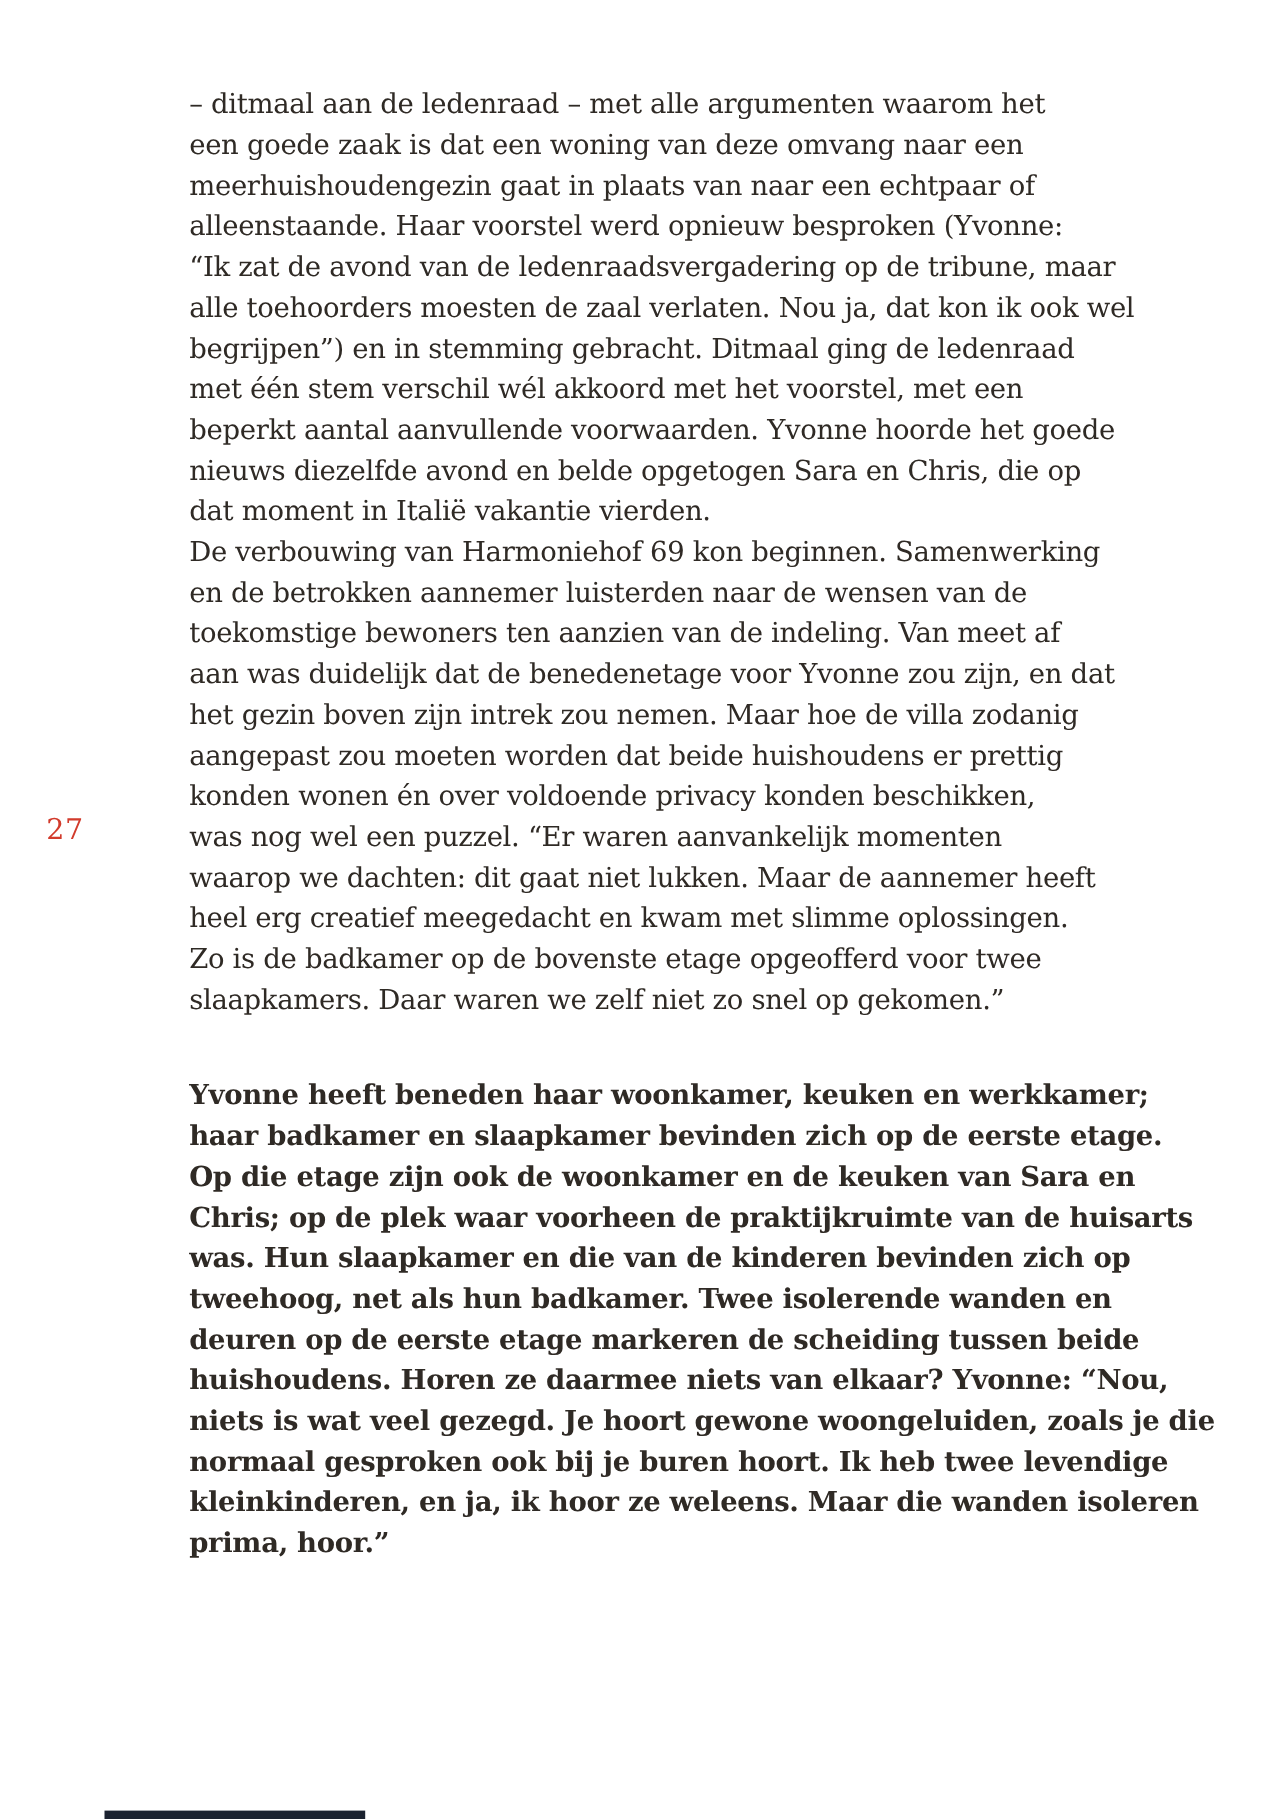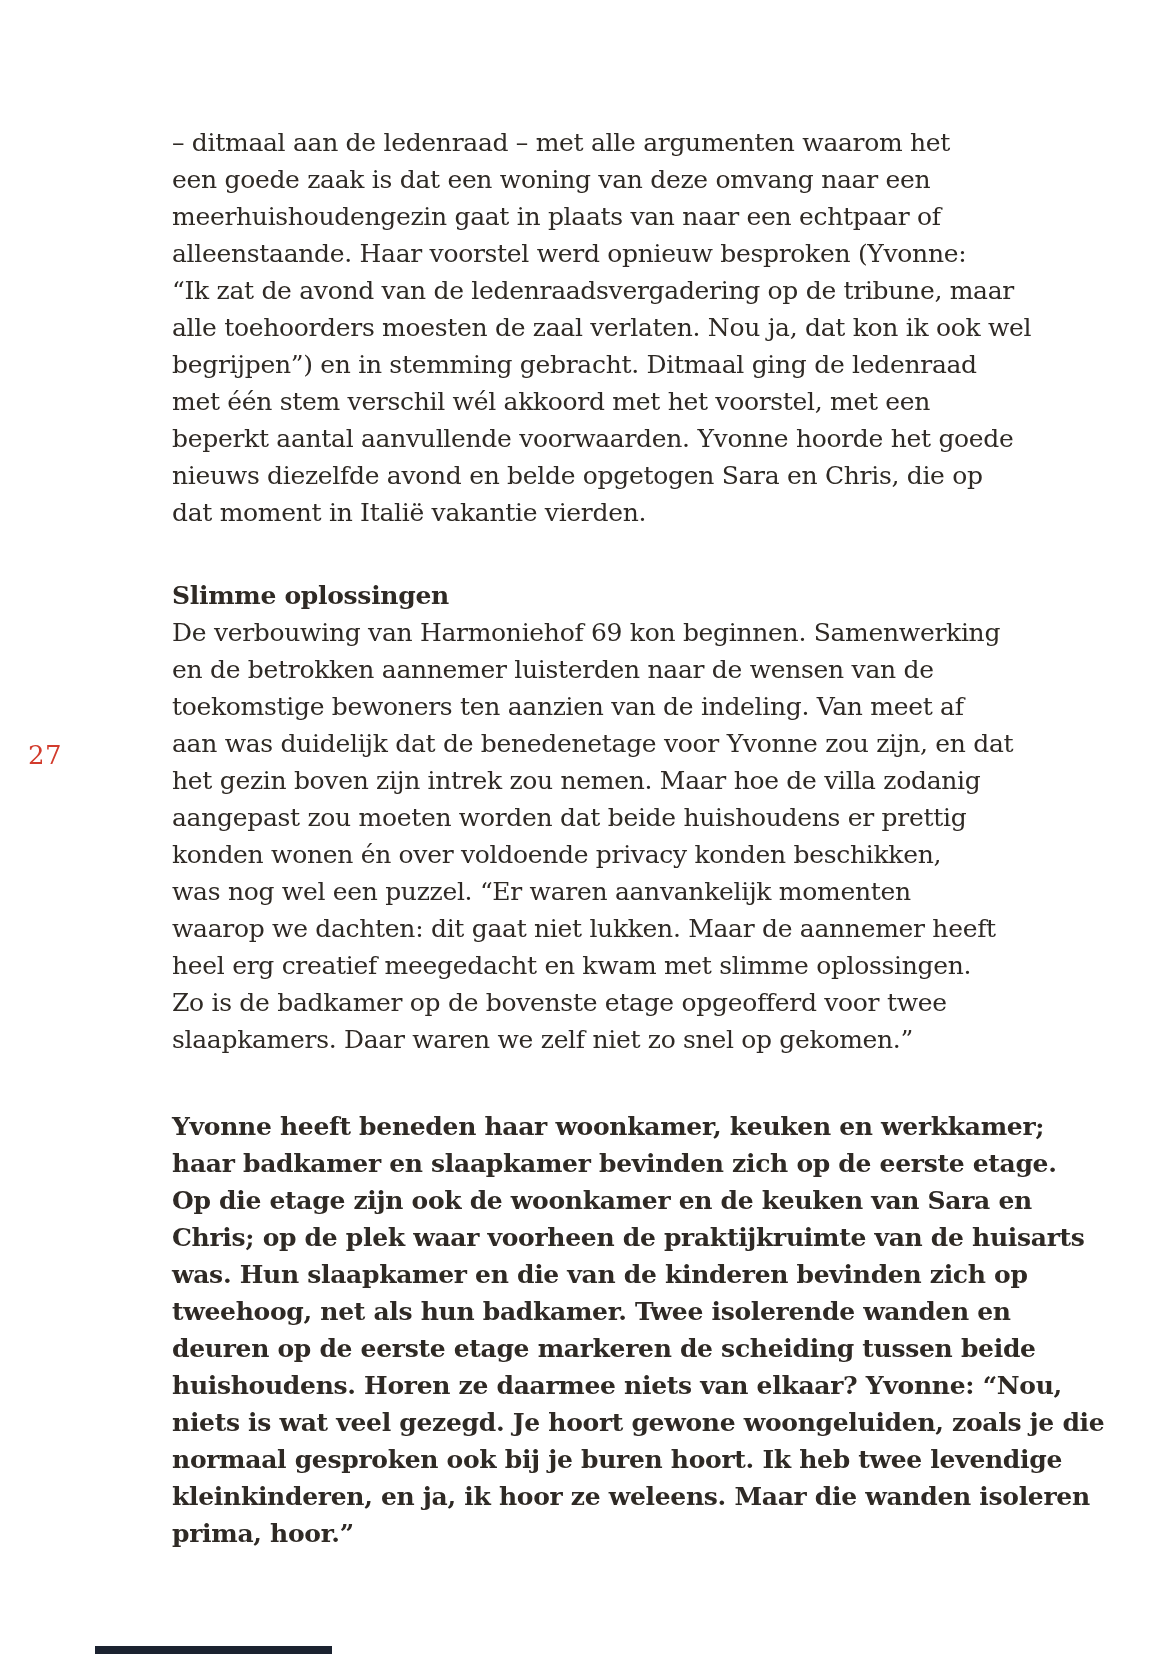--- a/index.html
+++ b/index.html
@@ -13,33 +13,32 @@
     position:relative;
     width:1166px;
     height:1654px;
     background:var(--page-bg);
     overflow:hidden;
     font-family:"DejaVu Serif","Liberation Serif",serif;
     color:var(--text);
   }
   .page-number{
     position:absolute;
-    left:28px;
+    left:42px;
     top:742px;
     font-size:26px;
     line-height:1;
     color:var(--page-number-red);
     letter-spacing:0.5px;
   }
   .text-column{
     position:absolute;
     left:172px;
     top:76px;
     width:950px;
-    margin-top:48px;
   }
   .para{
     margin:0;
     font-size:25px;
     line-height:37px;
     letter-spacing:-0.3px;
     white-space:pre-line;
   }
   .section-heading{
     margin:46px 0 0 0;
@@ -74,21 +73,20 @@
 meerhuishoudengezin gaat in plaats van naar een echtpaar of
 alleenstaande. Haar voorstel werd opnieuw besproken (Yvonne:
 “Ik zat de avond van de ledenraadsvergadering op de tribune, maar
 alle toehoorders moesten de zaal verlaten. Nou ja, dat kon ik ook wel
 begrijpen”) en in stemming gebracht. Ditmaal ging de ledenraad
 met één stem verschil wél akkoord met het voorstel, met een
 beperkt aantal aanvullende voorwaarden. Yvonne hoorde het goede
 nieuws diezelfde avond en belde opgetogen Sara en Chris, die op
 dat moment in Italië vakantie vierden.</p>
 
-    <h2 class="section-heading">Slimme oplossingen</h2>
 
     <p class="para">De verbouwing van Harmoniehof 69 kon beginnen. Samenwerking
 en de betrokken aannemer luisterden naar de wensen van de
 toekomstige bewoners ten aanzien van de indeling. Van meet af
 aan was duidelijk dat de benedenetage voor Yvonne zou zijn, en dat
 het gezin boven zijn intrek zou nemen. Maar hoe de villa zodanig
 aangepast zou moeten worden dat beide huishoudens er prettig
 konden wonen én over voldoende privacy konden beschikken,
 was nog wel een puzzel. “Er waren aanvankelijk momenten
 waarop we dachten: dit gaat niet lukken. Maar de aannemer heeft

